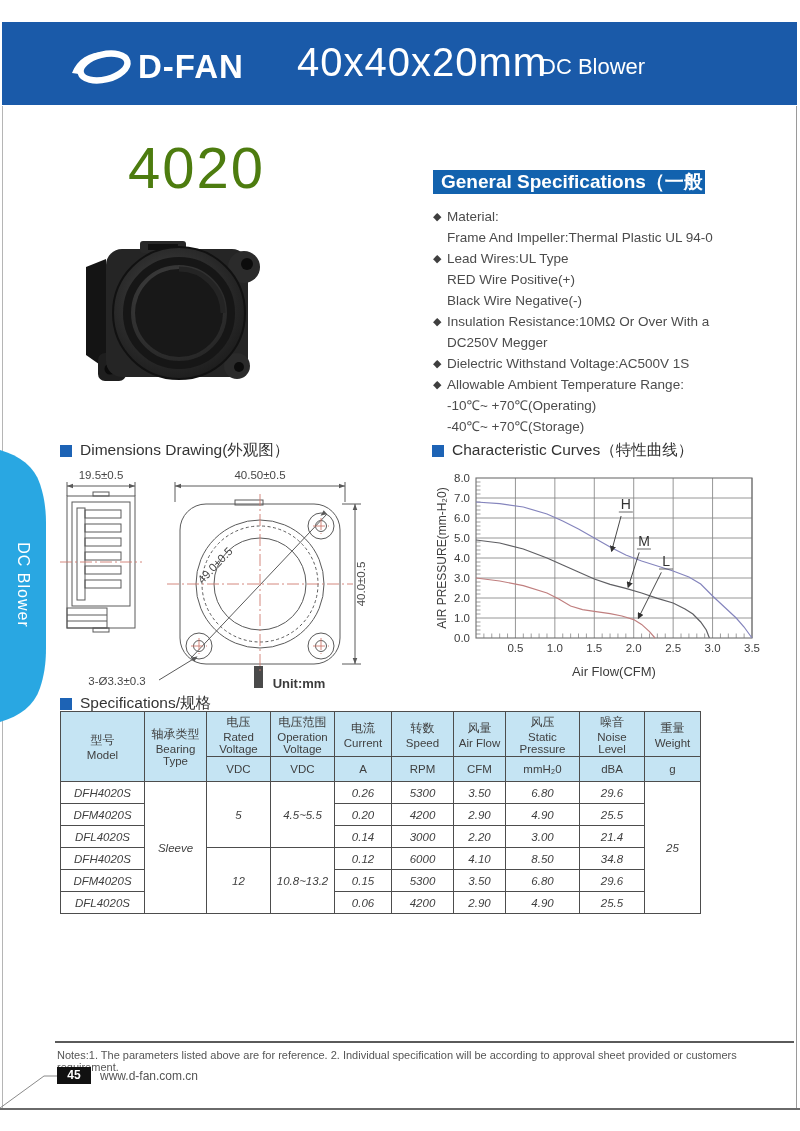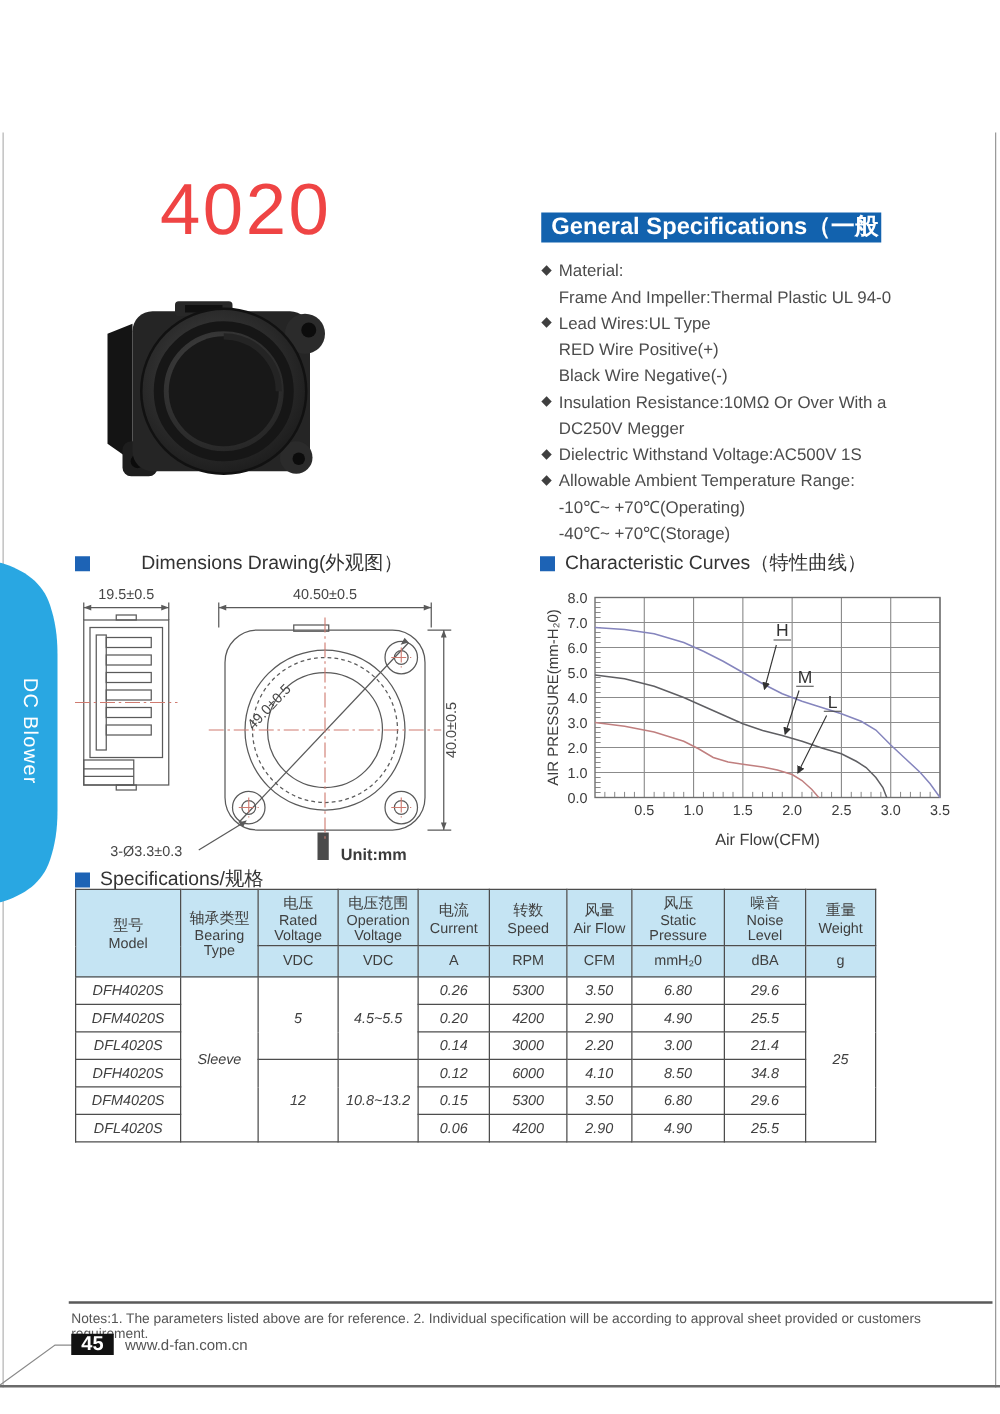--- a/index.html
+++ b/index.html
@@ -9,21 +9,21 @@
   .border-right{position:absolute;top:106px;bottom:21px;right:3px;width:1px;background:#9a9a9a;}
   .border-left{position:absolute;top:106px;bottom:21px;left:2px;width:1px;background:#b5b5b5;}
   .border-bottom{position:absolute;left:0;right:0;top:1108px;height:2px;background:#6a6a6a;}
   
   .banner{position:absolute;left:2px;right:3px;top:22px;height:83px;background:#1a5aa9;}
   .banner .logo{position:absolute;left:68px;top:24px;display:flex;align-items:center;}
   .brand{color:#fff;font-size:33px;font-weight:bold;letter-spacing:1px;margin-left:4px;}
   .size-title{position:absolute;left:295px;top:18px;color:#fff;font-size:40px;letter-spacing:1px;}
   .subtitle{position:absolute;left:538px;top:32px;color:#fff;font-size:22px;}
   
-  .model-display{position:absolute;left:128px;top:134px;font-size:58px;color:#ef4444;letter-spacing:2px;}
+  .model-display{position:absolute;left:128px;top:134px;font-size:58px;color:#4d7c0f;letter-spacing:2px;}
   .fan-photo{position:absolute;left:78px;top:205px;}
   
   .gs-panel{position:absolute;left:433px;top:170px;width:360px;}
   .gs-header{background:#1262ae;color:#fff;font-size:19px;font-weight:bold;
              width:272px;height:24px;line-height:24px;padding-left:8px;box-sizing:border-box;}
   .gs-list{margin-top:12px;font-size:13.5px;color:#4c4c4c;line-height:21px;}
   .gs-item{display:flex;}
   .gs-bullet{width:14px;flex:0 0 14px;font-size:11px;color:#3f3f3f;}
   
   .sec-title{position:absolute;font-size:15.5px;color:#333;display:flex;align-items:center;}
@@ -43,33 +43,44 @@
   .spec-table thead td{background:#c5e4f3;}
   .h-cn{font-size:12px;}
   .h-en{font-size:11.5px;}
   .name-row td{height:44px;}
   .unit-row td{height:24px;}
   .data-row td{height:21px;font-style:italic;}
   
   .foot-line{position:absolute;left:55px;right:6px;top:1041px;height:2px;background:#5a5a5a;}
   .notes{position:absolute;left:57px;top:1049px;right:10px;font-size:11px;color:#555;}
   .page-num{position:absolute;left:57px;top:1067px;width:34px;height:17px;background:#111;
-      color:#fff;font-size:16px;font-weight:bold;text-align:center;line-height:17px;}
+      color:#fff;font-size:12px;font-weight:bold;text-align:center;line-height:17px;}
   .website{position:absolute;left:100px;top:1069px;font-size:12px;color:#555;}
   .corner-svg{position:absolute;left:0;top:1070px;}
 </style>
 </head>
 <body>
 
 <div class="page">
 
   <div class="border-left"></div>
   <div class="border-right"></div>
   <div class="border-bottom"></div>
 
+  <div class="banner">
+    <div class="logo">
+      <svg width="64" height="42" viewBox="0 0 64 42">
+        <path d="M2,27 C8,10 26,3 44,7 C30,9 15,16 9,28 Z" fill="#ffffff"></path>
+        <ellipse cx="34" cy="21" rx="24" ry="12.5" fill="none" stroke="#ffffff" stroke-width="6.5" transform="rotate(-14 34 21)"></ellipse>
+      </svg>
+      <span class="brand">D-FAN</span>
+    </div>
+    <div class="size-title">40x40x20mm</div>
+    <div class="subtitle">DC Blower</div>
+  </div>
 
   <div class="model-display">4020</div>
 
   <svg class="fan-photo" width="195" height="190" viewBox="0 0 195 190">
     <defs>
       <radialGradient id="fanBody" cx="45%" cy="42%" r="65%">
         <stop offset="0%" stop-color="#4b4b4b"></stop>
         <stop offset="60%" stop-color="#2c2c2c"></stop>
         <stop offset="100%" stop-color="#191919"></stop>
       </radialGradient>
@@ -133,21 +144,21 @@
           <span class="gs-bullet"></span>
           <span>-10℃~ +70℃(Operating)</span>
         </div>
       <div class="gs-item">
           <span class="gs-bullet"></span>
           <span>-40℃~ +70℃(Storage)</span>
         </div>
     </div>
   </div>
 
-  <div class="sec-title" style="left:60px;top:440px;gap:33px;">
+  <div class="sec-title" style="left:60px;top:440px;">
     <span class="sec-sq"></span>
     <span>Dimensions Drawing(外观图）</span>
   </div>
   <div class="sec-title" style="left:432px;top:440px;">
     <span class="sec-sq"></span>
     <span>Characteristic Curves（特性曲线）</span>
   </div>
 
   <div class="side-tab">
     <svg width="48" height="272" viewBox="0 0 48 272">

